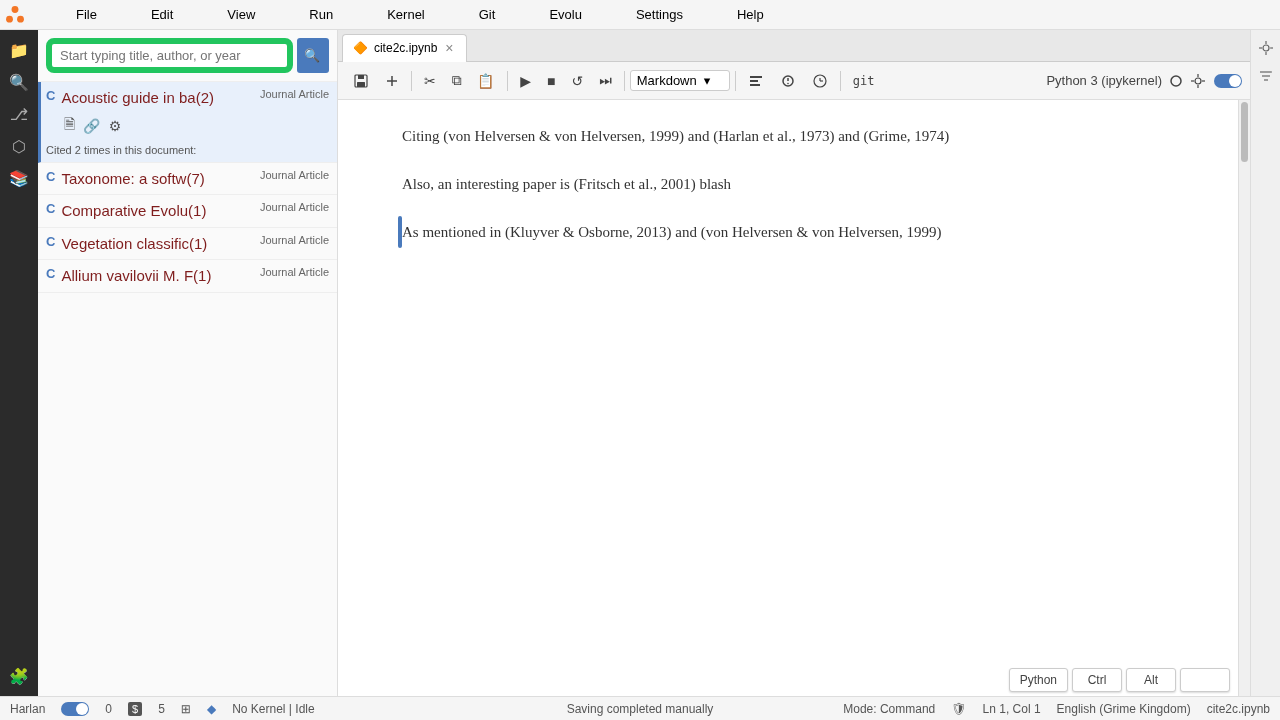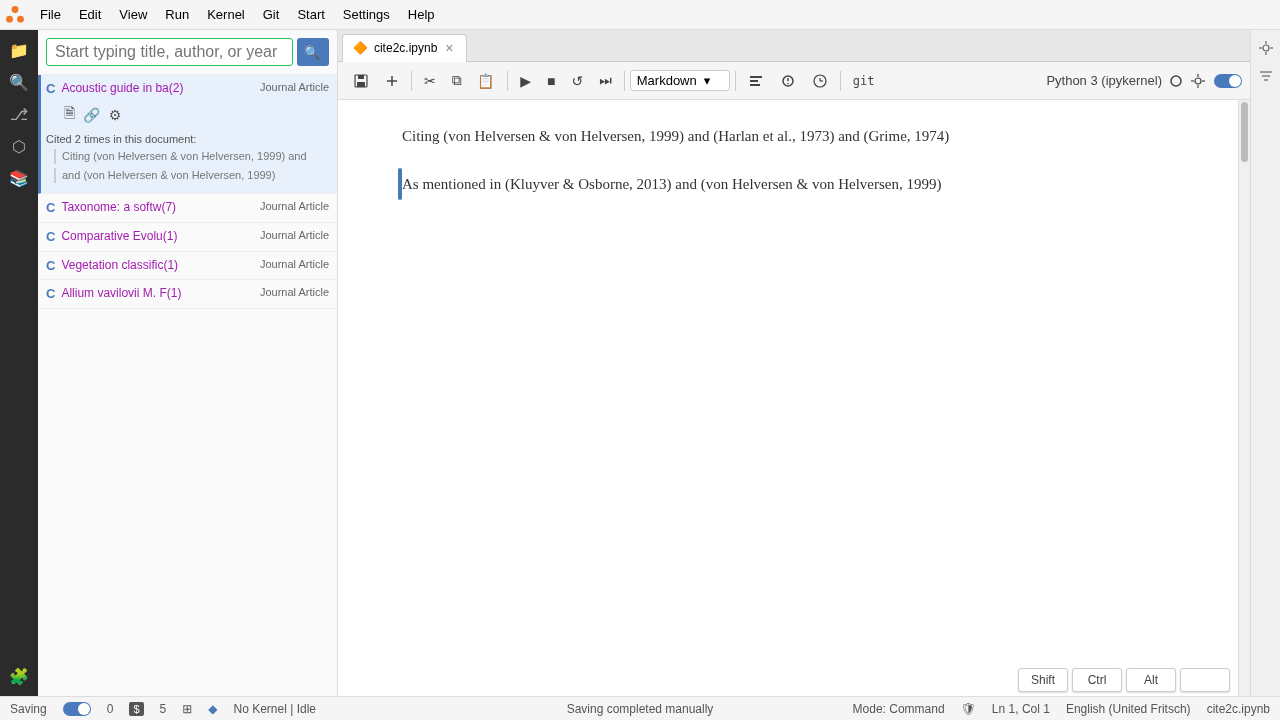--- a/index.html
+++ b/index.html
@@ -1,44 +1,44 @@
 <!DOCTYPE html>
 <html><head>
   <meta charset="utf-8">
   <style>
     * { box-sizing: border-box; margin: 0; padding: 0; }
     body { font-family: -apple-system, BlinkMacSystemFont, 'Segoe UI', sans-serif; font-size: 13px; background: #f0f0f0; width: 1280px; height: 720px; overflow: hidden; display: flex; flex-direction: column; }
 
     
     .menu-bar { display: flex; align-items: center; height: 30px; background: #f5f5f5; border-bottom: 1px solid #ddd; padding: 0 4px; gap: 2px; flex-shrink: 0; }
-    .menu-item { padding: 3px 8px; cursor: pointer; font-size: 13px; border-radius: 3px; }
+    .menu-item { padding: 3px 8px; cursor: pointer; font-size: 13px; border-radius: 3px; margin-left: 36px; }
 
     
     .main-area { display: flex; flex: 1; overflow: hidden; }
 
     
     .icon-sidebar { width: 38px; background: #2b2b2b; display: flex; flex-direction: column; align-items: center; padding: 8px 0; gap: 8px; flex-shrink: 0; }
     .icon-sidebar .si { width: 24px; height: 24px; display: flex; align-items: center; justify-content: center; color: #aaa; font-size: 16px; cursor: pointer; border-radius: 3px; }
     .icon-sidebar .si.active { color: #fff; }
 
     
     .citation-panel { width: 300px; background: #fafafa; border-right: 1px solid #ddd; display: flex; flex-direction: column; flex-shrink: 0; overflow: hidden; }
 
     
     .search-area { padding: 8px; border-bottom: 1px solid #eee; display: flex; gap: 4px; }
-    .search-input { flex: 1; border: 1px solid #22c55e; border-radius: 3px; padding: 4px 8px; font-size: 16px; outline: none; }
+    .search-input { flex: 1; border: 6px solid #22c55e; border-radius: 8px; padding: 4px 8px; font-size: 13px; outline: none; }
     .search-btn { background: #4a7abc; border: none; border-radius: 3px; color: white; padding: 4px 8px; cursor: pointer; font-size: 13px; }
 
     
     .citation-list { flex: 1; overflow-y: auto; }
     .citation-item { padding: 6px 8px; border-bottom: 1px solid #eee; cursor: pointer; }
     .citation-item.expanded { background: #e8f0fb; border-left: 3px solid #4a7abc; padding-left: 5px; }
     .citation-header { display: flex; align-items: flex-start; gap: 6px; }
     .citation-letter { font-weight: bold; color: #4a7abc; font-size: 13px; flex-shrink: 0; }
-    .citation-title { font-size: 12px; color: #a21caf; flex: 1; line-height: 1.3; }
+    .citation-title { font-size: 15px; color: #7f1d1d; flex: 1; line-height: 1.3; }
     .citation-type { font-size: 11px; color: #666; margin-left: auto; flex-shrink: 0; white-space: nowrap; }
     .citation-actions { display: flex; gap: 4px; margin-top: 4px; padding-left: 16px; }
     .citation-action-btn { background: none; border: none; cursor: pointer; color: #555; font-size: 14px; padding: 2px; }
     .cited-info { font-size: 11px; color: #555; margin-top: 4px; font-weight: 500; padding-left: 0; }
     .cited-contexts { padding-left: 8px; margin-top: 4px; }
     .cited-context { font-size: 11px; color: #777; line-height: 1.4; margin-bottom: 4px; border-left: 2px solid #ccc; padding-left: 6px; }
 
     
     .notebook-area { flex: 1; display: flex; flex-direction: column; background: #fff; overflow: hidden; }
 
@@ -90,21 +90,21 @@
       <circle cx="8" cy="22" r="5" fill="#f37626"></circle>
       <circle cx="24" cy="22" r="5" fill="#f37626"></circle>
     </svg>
   </div>
   <div class="menu-item">File</div>
   <div class="menu-item">Edit</div>
   <div class="menu-item">View</div>
   <div class="menu-item">Run</div>
   <div class="menu-item">Kernel</div>
   <div class="menu-item">Git</div>
-  <div class="menu-item">Start</div>
+  <div class="menu-item">Evolu</div>
   <div class="menu-item">Settings</div>
   <div class="menu-item">Help</div>
 </div>
 
 <div class="main-area">
 
   <div class="icon-sidebar">
     <div class="si active">📁</div>
     <div class="si">🔍</div>
     <div class="si">⎇</div>
@@ -125,24 +125,20 @@
           <span class="citation-letter">C</span>
           <span class="citation-title">Acoustic guide in ba(2)</span>
           <span class="citation-type">Journal Article</span>
         </div>
         <div class="citation-actions">
           <button class="citation-action-btn">🗎</button>
           <button class="citation-action-btn">🔗</button>
           <button class="citation-action-btn">⚙</button>
         </div>
         <div class="cited-info">Cited 2 times in this document:</div>
-        <div class="cited-contexts">
-          <div class="cited-context">Citing (von Helversen &amp; von Helversen, 1999) and</div>
-          <div class="cited-context">and (von Helversen &amp; von Helversen, 1999)</div>
-        </div>
       </div>
 
       <div class="citation-item">
         <div class="citation-header">
           <span class="citation-letter">C</span>
           <span class="citation-title">Taxonome: a softw(7)</span>
           <span class="citation-type">Journal Article</span>
         </div>
       </div>
       <div class="citation-item">
@@ -254,37 +250,41 @@
     </div>
 
     <div class="scroll-container">
       <div class="cell-area">
 
         <div class="cell">
           <div class="cell-indicator"></div>
           <div class="cell-content">Citing (von Helversen &amp; von Helversen, 1999) and (Harlan et al., 1973) and (Grime, 1974)</div>
         </div>
 
+        <div class="cell">
+          <div class="cell-indicator"></div>
+          <div class="cell-content">Also, an interesting paper is (Fritsch et al., 2001) blash</div>
+        </div>
 
 
         <div class="cell">
           <div class="cell-indicator active"></div>
           <div class="cell-content">As mentioned in (Kluyver &amp; Osborne, 2013) and (von Helversen &amp; von Helversen, 1999)</div>
         </div>
 
       </div>
 
       <div class="scroll-track">
         <div class="scroll-thumb"></div>
       </div>
     </div>
 
     <div style="position:relative;">
       <div style="position:absolute; bottom:0; right:20px; display:flex; gap:4px; padding-bottom:4px;">
-        <div class="kb-key">Shift</div>
+        <div class="kb-key">Python</div>
         <div class="kb-key">Ctrl</div>
         <div class="kb-key">Alt</div>
         <div class="kb-key" style="min-width:50px;"></div>
       </div>
     </div>
 
   </div>
 
   <div class="right-sidebar">
     <div class="rs-icon">
@@ -303,35 +303,35 @@
           <line x1="2" y1="4" x2="14" y2="4" stroke="#666" stroke-width="1.2"></line>
           <line x1="4" y1="8" x2="12" y2="8" stroke="#666" stroke-width="1.2"></line>
           <line x1="6" y1="12" x2="10" y2="12" stroke="#666" stroke-width="1.2"></line>
         </svg>
     </div>
   </div>
 
 </div>
 
 <div class="status-bar">
-  <span>Saving</span>
+  <span>Harlan</span>
   <div class="toggle-switch">
     <div class="toggle-track" style="background:#4a7abc;">
       <div class="toggle-knob"></div>
     </div>
   </div>
   <span>0</span>
   <span style="background:#555;color:white;padding:1px 4px;border-radius:2px;font-size:11px;">$</span>
   <span>5</span>
   <span style="font-size:12px;">⊞</span>
   <span style="color:#4a7abc;">◆</span>
   <span>No Kernel | Idle</span>
 
   <span style="margin-left:auto;left:50%;position:absolute;transform:translateX(-50%);text-align:center;">Saving completed manually</span>
 
   <div class="status-right">
     <span>Mode: Command</span>
     <span>🛡</span>
     <span>Ln 1, Col 1</span>
-    <span>English (United Fritsch)</span>
+    <span>English (Grime Kingdom)</span>
     <span>cite2c.ipynb</span>
   </div>
 </div>
 
 </body></html>

